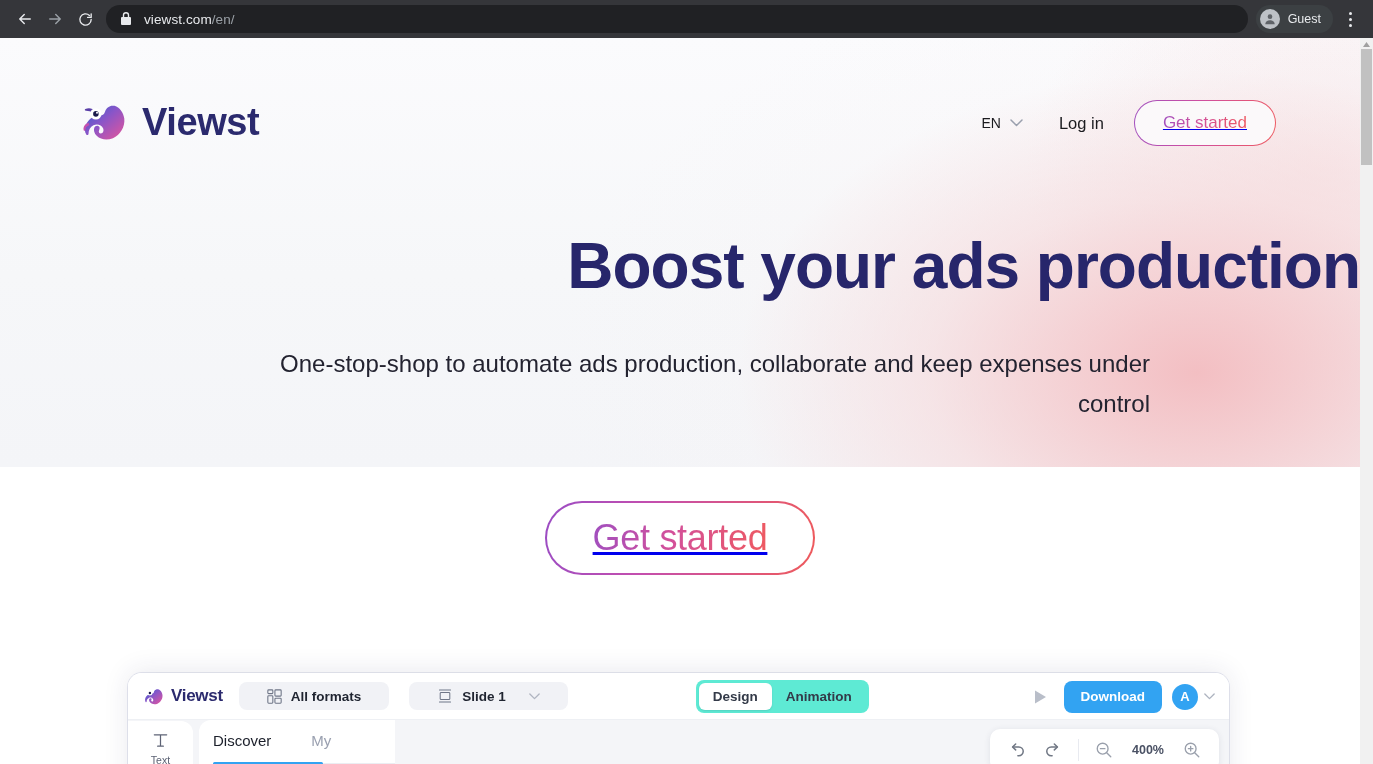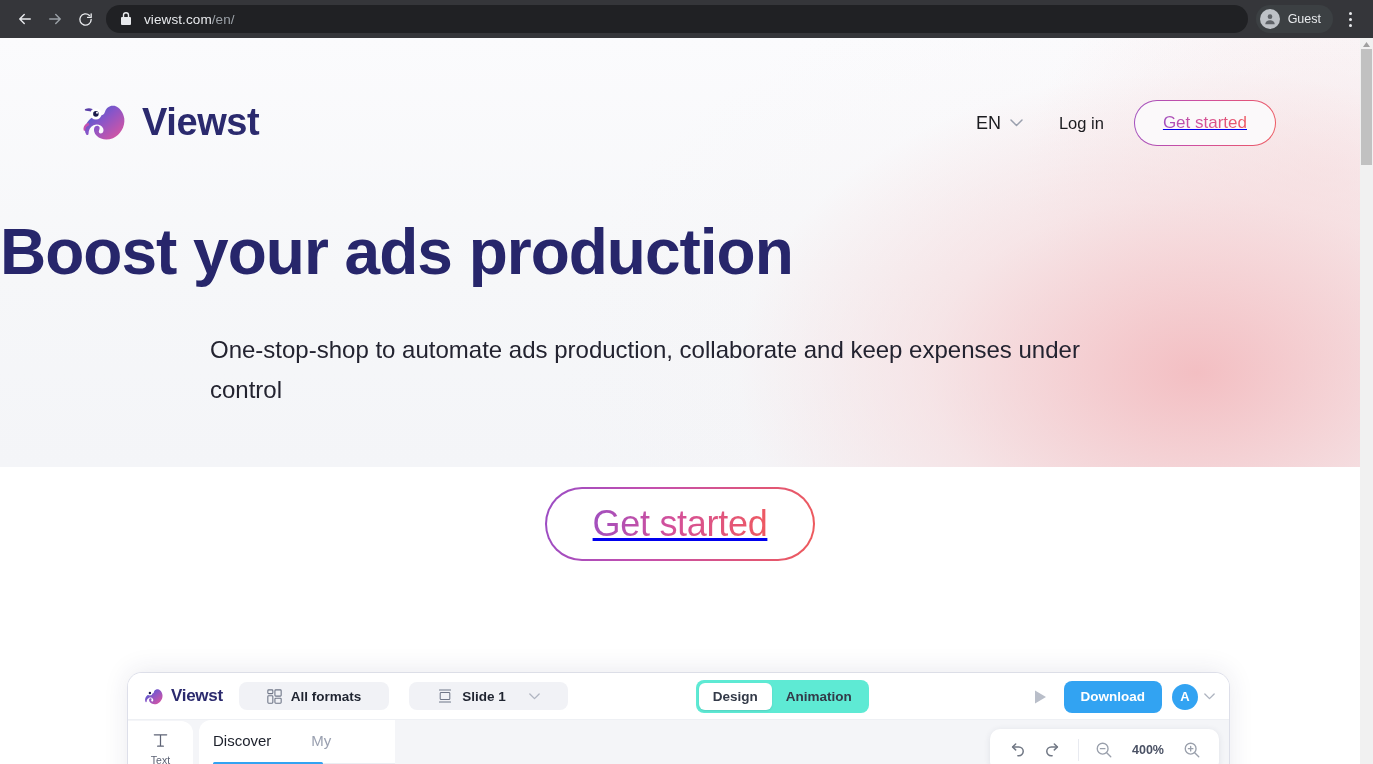--- a/index.html
+++ b/index.html
@@ -121,21 +121,21 @@
 
   .header-right {
     position: absolute; right: 84px; top: 62px;
     display: flex; align-items: center;
   }
   .lang-select {
     display: flex; align-items: center; gap: 9px;
     margin-right: 36px;
   }
   .lang-select .lang-code {
-    font-size: 18px; color: #1b1b1f; font-weight: 500;
+    font-size: 14px; color: #1b1b1f; font-weight: 500;
   }
   .chev { display:block; }
   .login-link {
     font-size: 16.5px; color: #1b1b1f; text-decoration: none;
     margin-right: 30px; white-space: nowrap;
   }
   .btn-outline-sm {
     display: inline-flex; align-items: center; justify-content: center;
     height: 46px; padding: 0 28px;
     border-radius: 24px;
@@ -147,22 +147,22 @@
     white-space: nowrap;
   }
   .grad-text {
     background: linear-gradient(100deg, #a04fc0 0%, #d3509a 45%, #ef5a5f 100%);
     -webkit-background-clip: text; background-clip: text;
     -webkit-text-fill-color: transparent; color: transparent;
   }
 
   
   .hero {
-    position: absolute; top: 132px; left: 0;
-    width: 1360px; text-align: left;
+    position: absolute; top: 146px; left: 0;
+    width: 1360px; text-align: right;
   }
   .hero h1 {
     font-size: 64px;
     line-height: 1.08;
     font-weight: 700;
     color: #27266b;
     letter-spacing: -1px;
     margin-top: 48px;
   }
   .hero p.sub {

